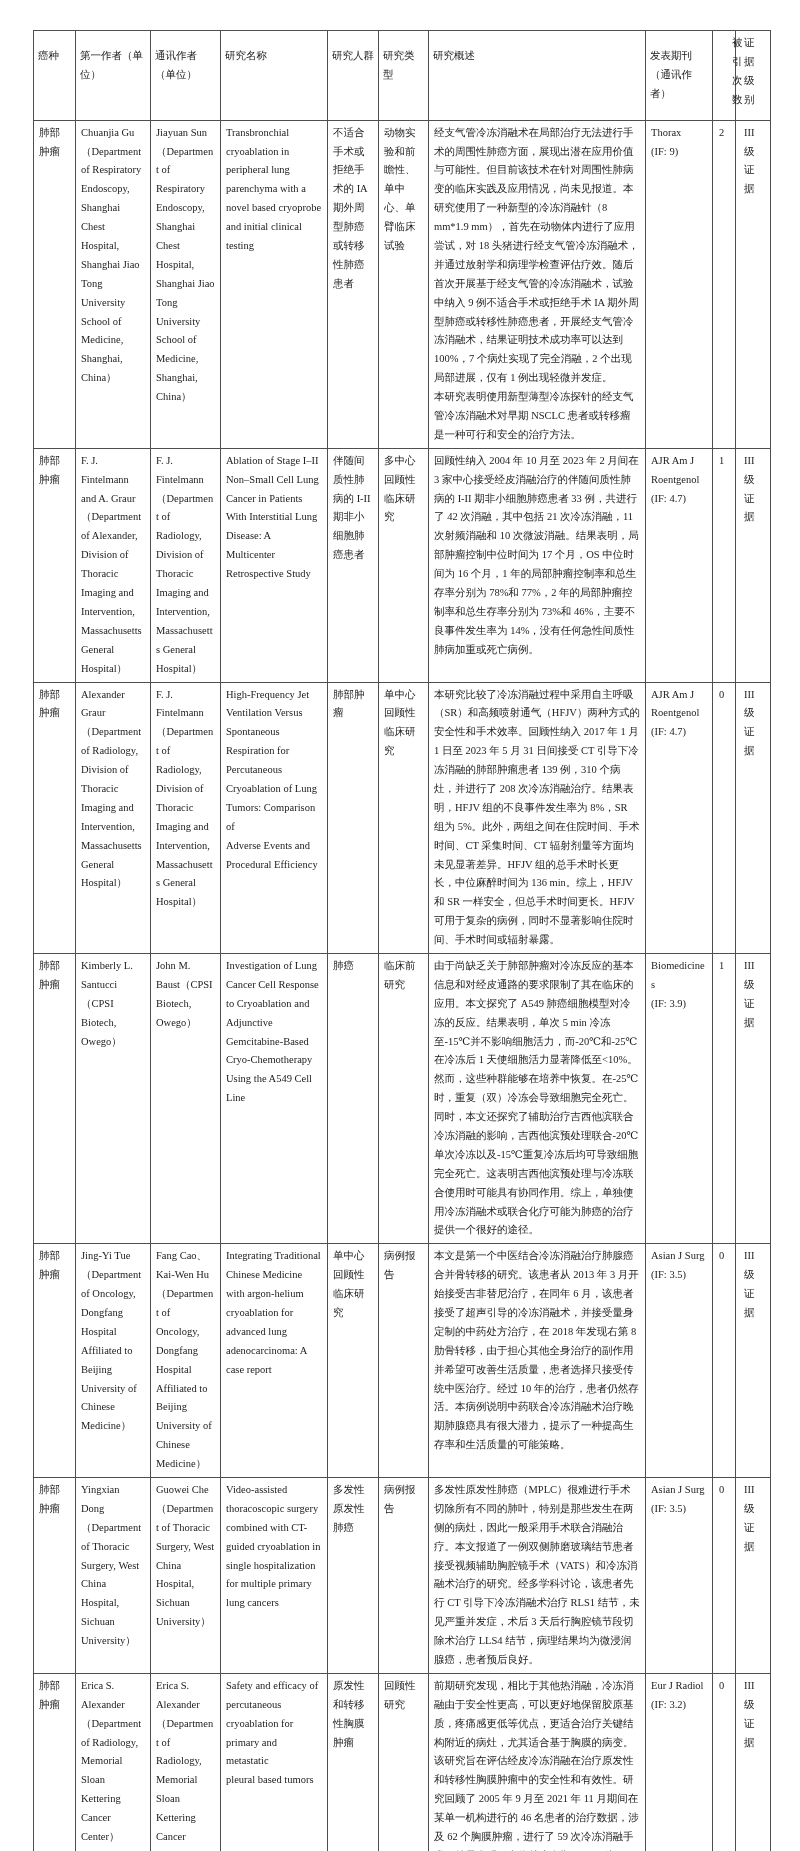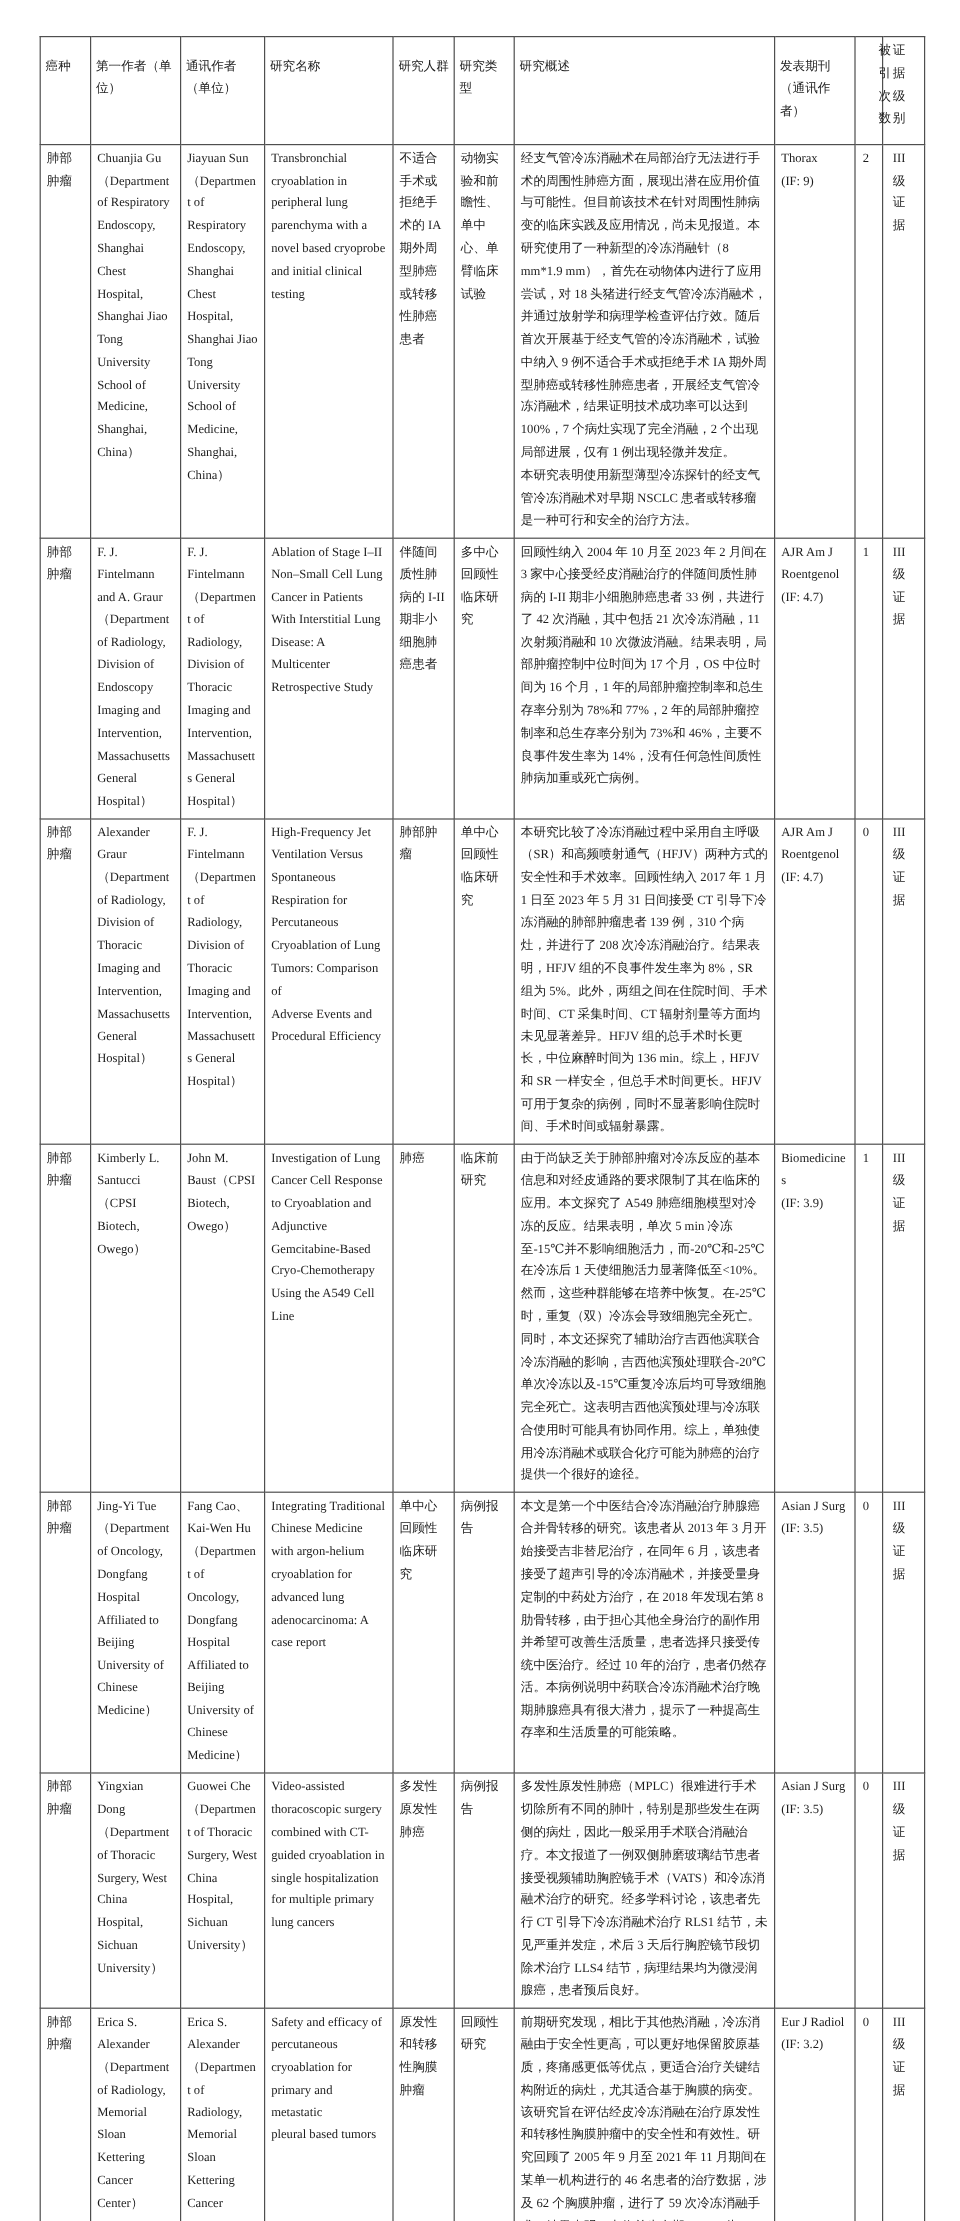--- a/index.html
+++ b/index.html
@@ -90,21 +90,21 @@
     <td>动物实验和前瞻性、单中心、单臂临床试验</td>
     <td>经支气管冷冻消融术在局部治疗无法进行手术的周围性肺癌方面，展现出潜在应用价值与可能性。但目前该技术在针对周围性肺病变的临床实践及应用情况，尚未见报道。本研究使用了一种新型的冷冻消融针（8 mm*1.9 mm），首先在动物体内进行了应用尝试，对 18 头猪进行经支气管冷冻消融术，并通过放射学和病理学检查评估疗效。随后首次开展基于经支气管的冷冻消融术，试验中纳入 9 例不适合手术或拒绝手术 IA 期外周型肺癌或转移性肺癌患者，开展经支气管冷冻消融术，结果证明技术成功率可以达到 100%，7 个病灶实现了完全消融，2 个出现局部进展，仅有 1 例出现轻微并发症。
 本研究表明使用新型薄型冷冻探针的经支气管冷冻消融术对早期 NSCLC 患者或转移瘤是一种可行和安全的治疗方法。</td>
     <td>Thorax
 (IF: 9)</td>
     <td class="cite-cell">2</td>
     <td class="evidence-cell">III级证据</td>
   </tr>
       <tr>
     <td>肺部肿瘤</td>
-    <td>F. J. Fintelmann and A. Graur（Department of Radiology, Division of Endoscopy Imaging and Intervention, Massachusetts General Hospital）</td>
+    <td>F. J. Fintelmann and A. Graur（Department of Alexander, Division of Thoracic Imaging and Intervention, Massachusetts General Hospital）</td>
     <td>F. J. Fintelmann（Department of Radiology, Division of Thoracic Imaging and Intervention, Massachusetts General Hospital）</td>
     <td>Ablation of Stage I–II Non–Small Cell Lung Cancer in Patients With Interstitial Lung Disease: A Multicenter Retrospective Study</td>
     <td>伴随间质性肺病的 I-II 期非小细胞肺癌患者</td>
     <td>多中心回顾性临床研究</td>
     <td>回顾性纳入 2004 年 10 月至 2023 年 2 月间在 3 家中心接受经皮消融治疗的伴随间质性肺病的 I-II 期非小细胞肺癌患者 33 例，共进行了 42 次消融，其中包括 21 次冷冻消融，11 次射频消融和 10 次微波消融。结果表明，局部肿瘤控制中位时间为 17 个月，OS 中位时间为 16 个月，1 年的局部肿瘤控制率和总生存率分别为 78%和 77%，2 年的局部肿瘤控制率和总生存率分别为 73%和 46%，主要不良事件发生率为 14%，没有任何急性间质性肺病加重或死亡病例。</td>
     <td>AJR Am J Roentgenol
 (IF: 4.7)</td>
     <td class="cite-cell">1</td>
     <td class="evidence-cell">III级证据</td>
   </tr>

